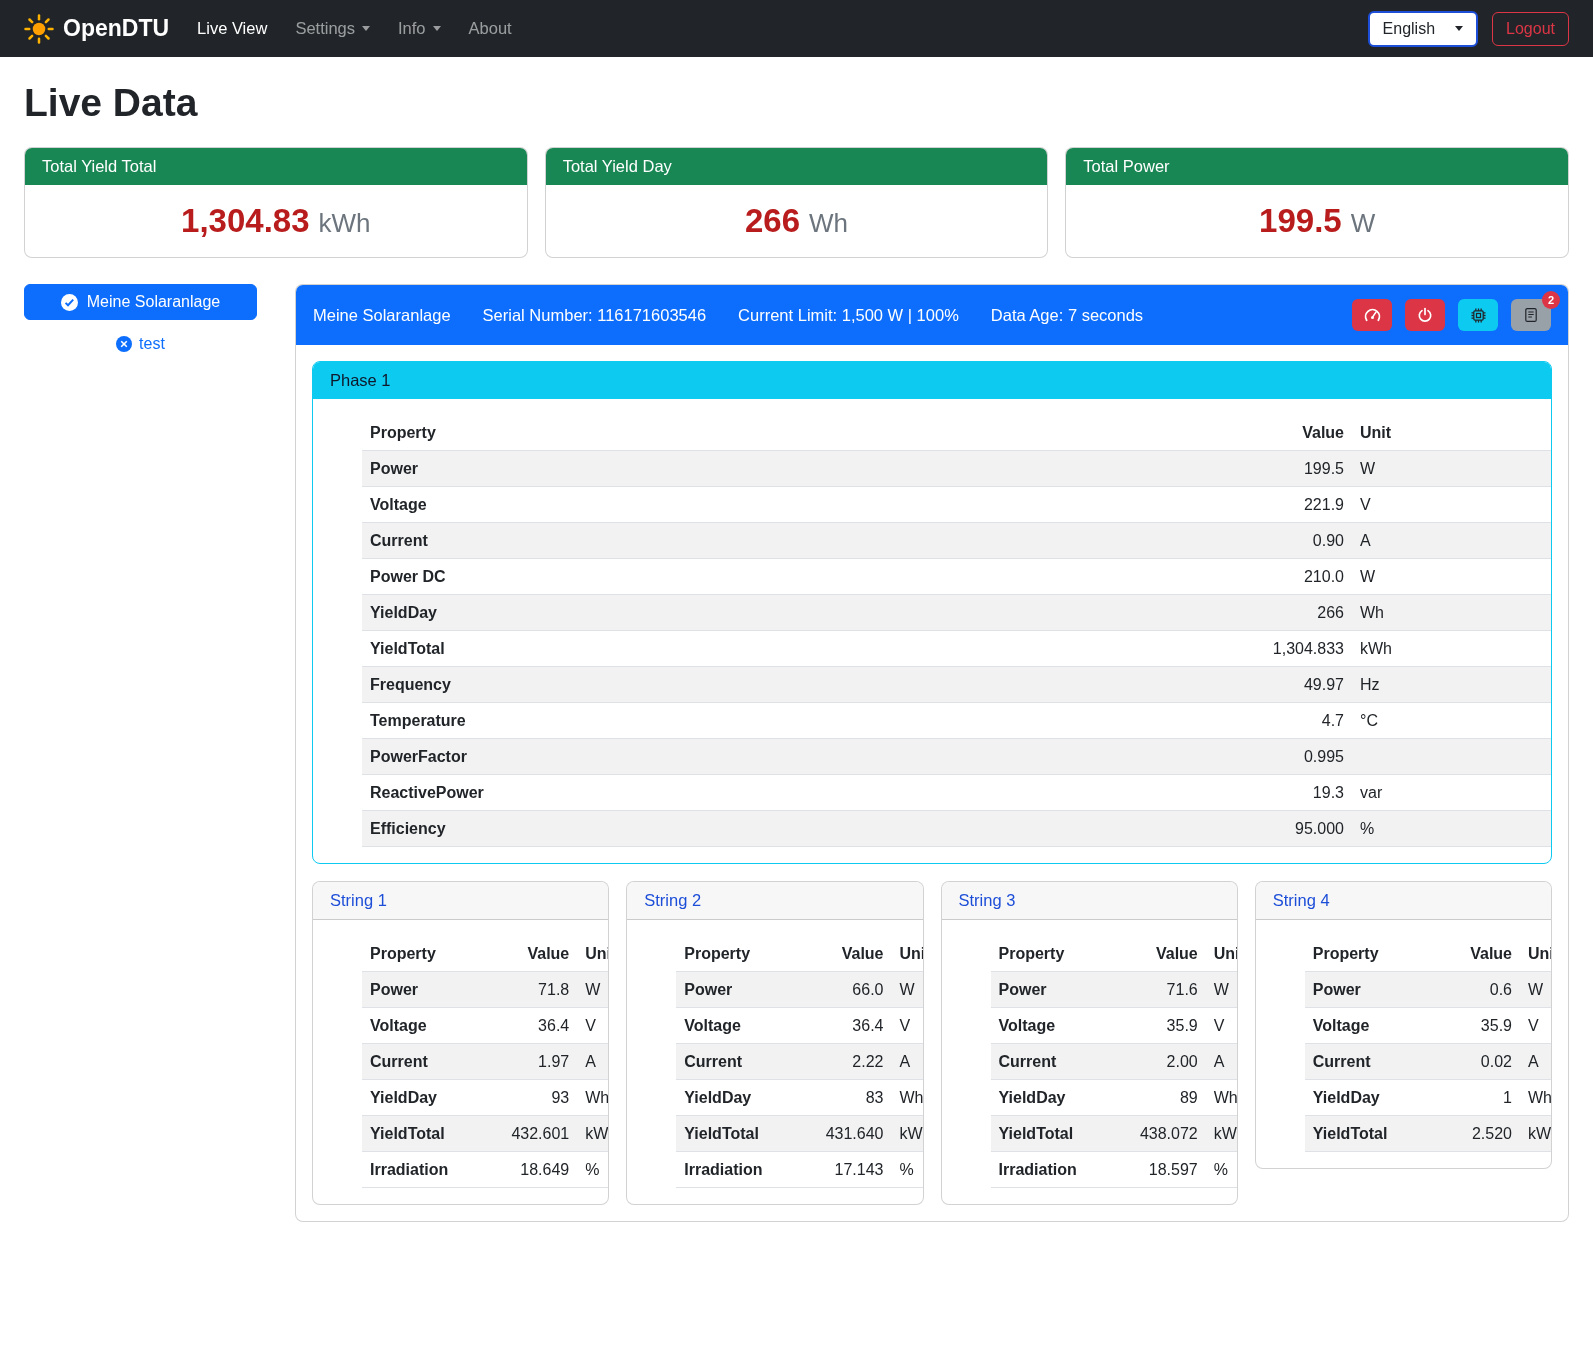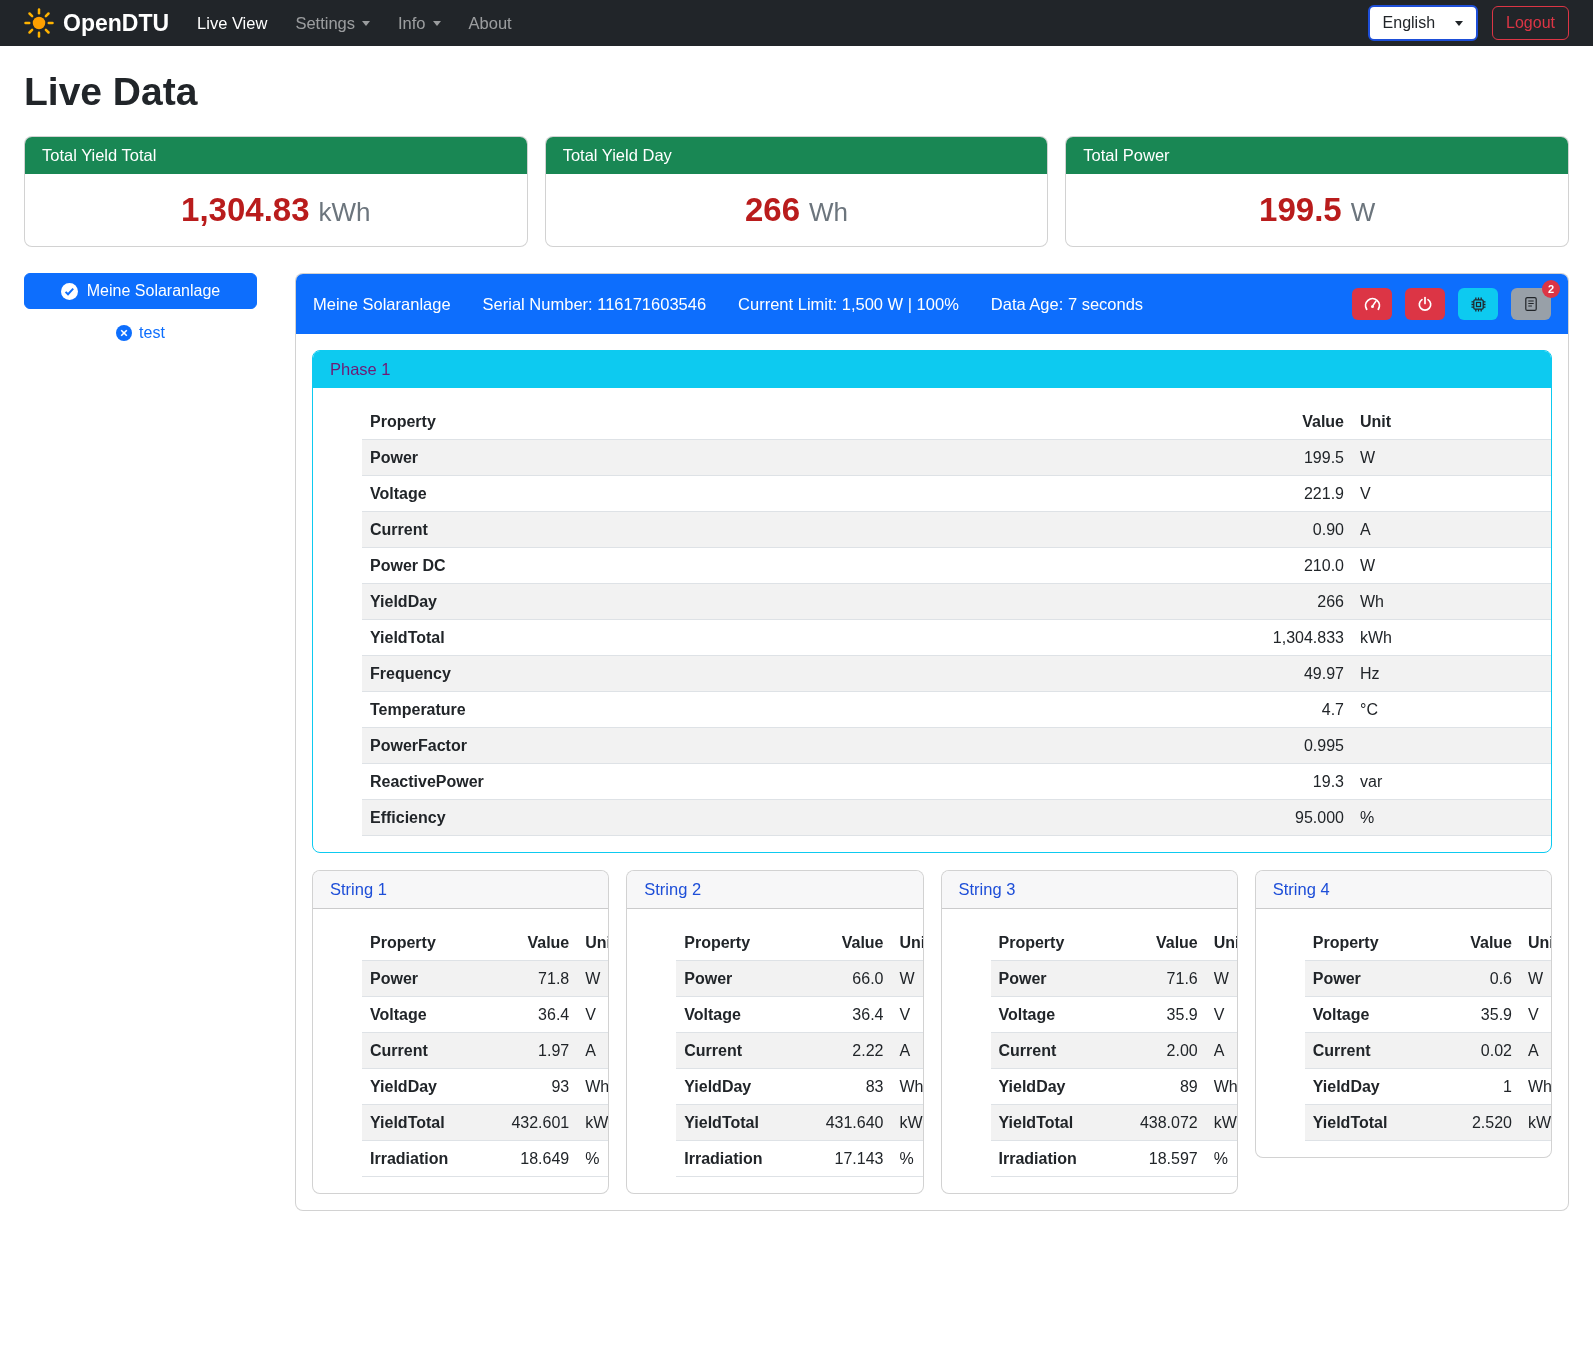--- a/index.html
+++ b/index.html
@@ -6,21 +6,21 @@
   html, body { background: #fff; }
   body {
     font-family: "Liberation Sans", sans-serif;
     color: #212529;
     min-width: 1560px;
     font-size: 16px;
   }
   
   .navbar {
     background: #212529;
-    height: 46px;
+    height: 57px;
     display: flex;
     align-items: center;
     justify-content: space-between;
     padding: 0 24px;
   }
   .nav-left { display: flex; align-items: center; gap: 14px; }
   .brand {
     display: flex; align-items: center; gap: 9px;
     color: #fff; font-size: 23px; font-weight: 600; cursor: pointer;
   }
@@ -103,21 +103,21 @@
     position: absolute; top: -8px; right: -9px;
     background: #dc3545; color: #fff;
     font-size: 11px; font-weight: 700;
     min-width: 18px; height: 18px; border-radius: 9px;
     display: flex; align-items: center; justify-content: center;
     padding: 0 4px;
   }
   .inv-body { padding: 16px; }
   
   .phase-card { border: 1px solid #0dcaf0; border-radius: 8px; overflow: hidden; margin-bottom: 17px; background:#fff; }
-  .phase-header { background: #0dcaf0; color: #701a75; padding: 9px 17px; font-size: 16.5px; }
+  .phase-header { background: #0dcaf0; color: #0f172a; padding: 9px 17px; font-size: 16.5px; }
   .phase-body { padding: 16px; }
   
   table.tbl { width: 100%; border-collapse: collapse; font-size: 16px; margin-left: 33px; }
   .tbl th, .tbl td {
     padding: 8.5px 8px;
     border-bottom: 1px solid #dee2e6;
     text-align: left;
     font-weight: 400;
   }
   .tbl thead th, .tbl .prop { font-weight: 700; }

